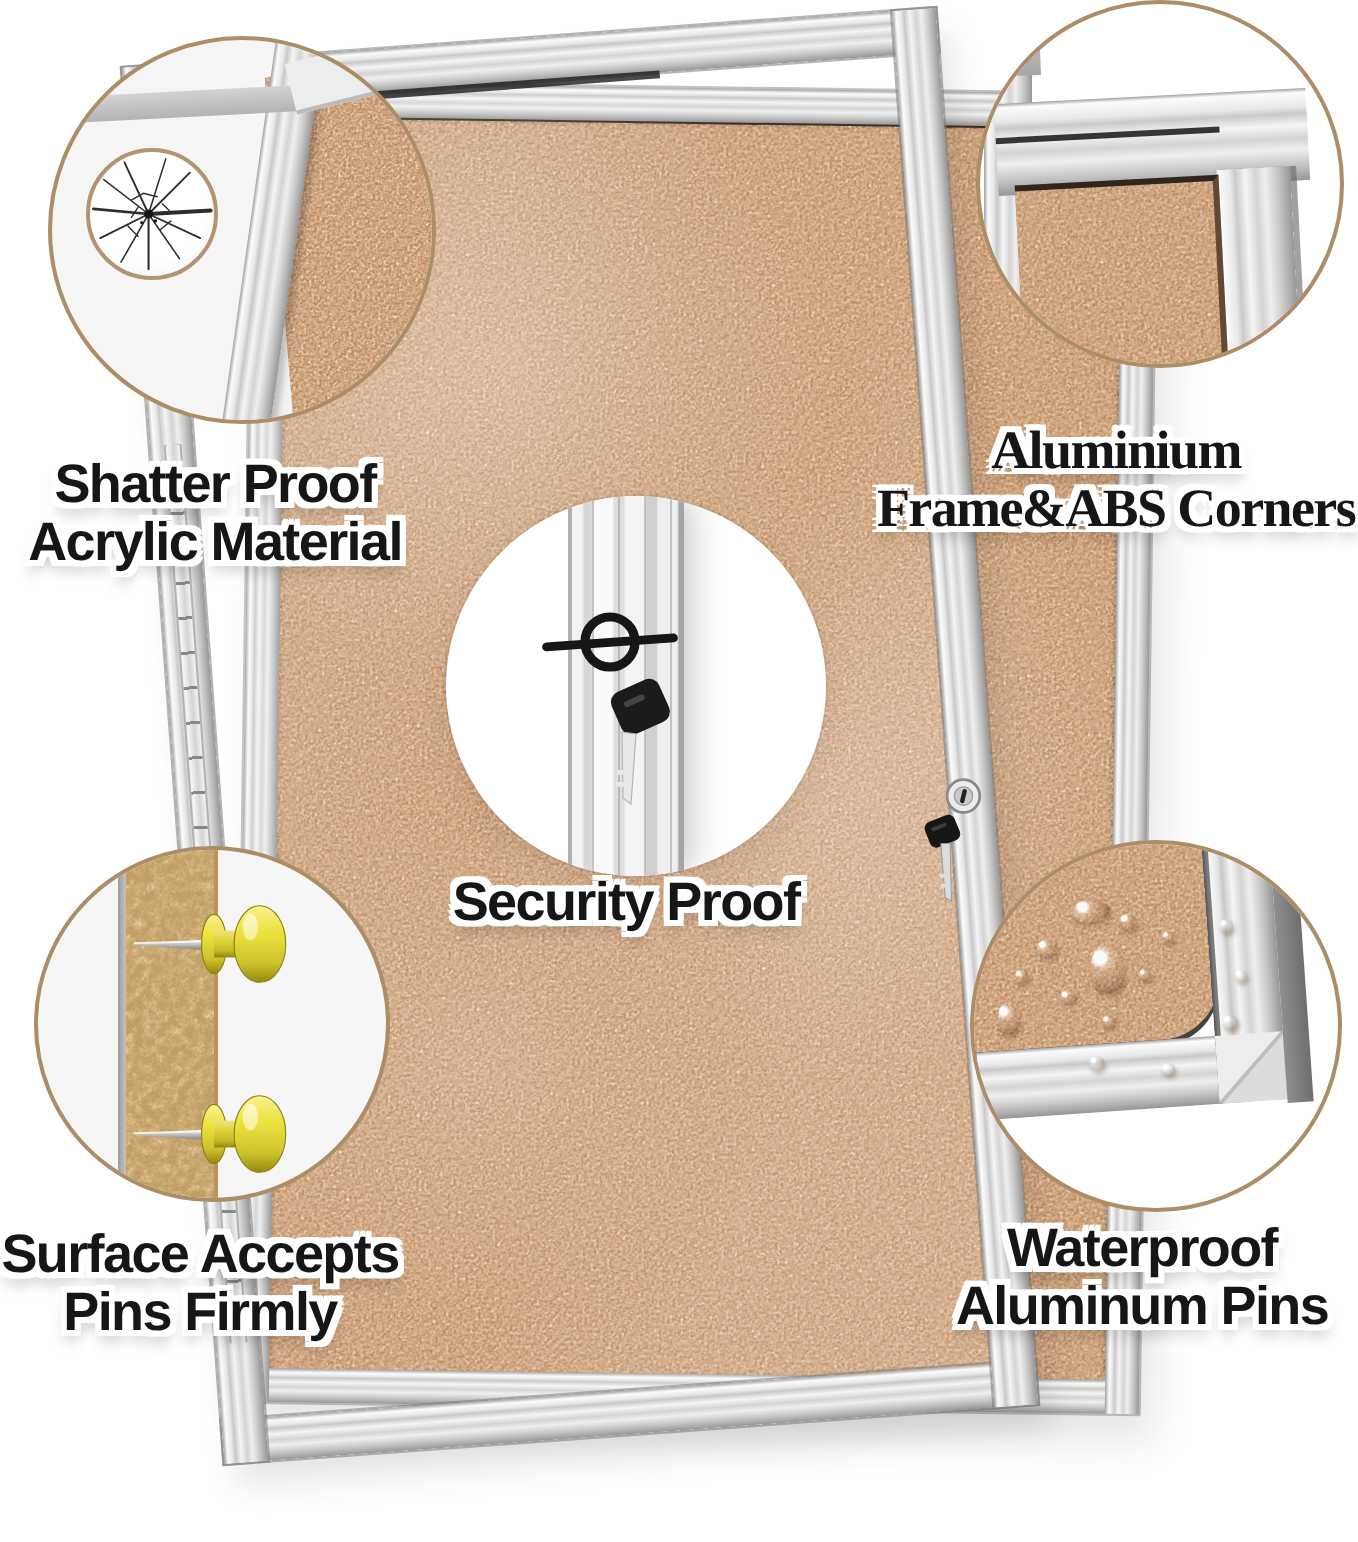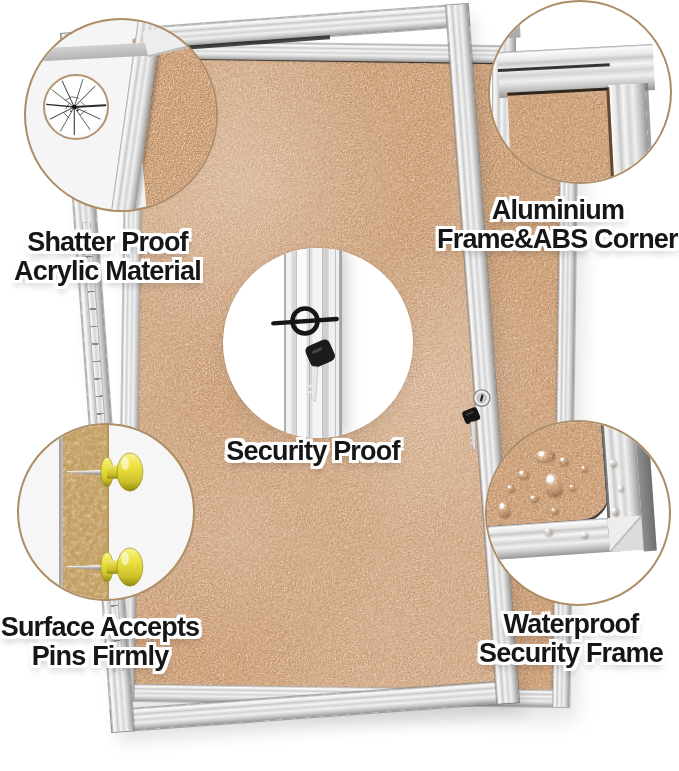--- a/index.html
+++ b/index.html
@@ -106,21 +106,21 @@
   .tear { border-radius:48% 52% 46% 54% / 64% 66% 36% 34%; }
 
   
   .lbl { position:absolute; z-index:40; font-weight:700; font-size:27px; line-height:29px;
          letter-spacing:-0.8px; color:#161616; text-align:center; white-space:nowrap;
          text-shadow:-3px -3px 0 #fff, 3px -3px 0 #fff, -3px 3px 0 #fff, 3px 3px 0 #fff,
                      -3px 0 0 #fff, 3px 0 0 #fff, 0 -3px 0 #fff, 0 3px 0 #fff,
                      0 6px 7px rgba(0,0,0,.28); }
   .lbl span { display:block; }
   .lbl-shatter { left:-10px; width:235px; top:228px; }
-  .lbl-alu     { left:437px; width:242px; top:196px; }
+  .lbl-alu     { left:437px; width:242px; top:211px;font-family:Liberation Serif, serif; }
   .lbl-lock    { left:203px; width:220px; top:437px; }
   .lbl-pins    { left:-5px;  width:210px; top:613px; }
   .lbl-water   { left:463px; width:216px; top:610px; }
 </style>
 </head>
 <body>
 
 <svg width="0" height="0" style="position:absolute" aria-hidden="true">
   <defs>
     <filter id="grainLight" x="0" y="0" width="100%" height="100%">
@@ -320,16 +320,16 @@
   </div>
   <div class="lbl lbl-lock">
     <span>Security Proof</span>
   </div>
   <div class="lbl lbl-pins">
     <span>Surface Accepts</span>
     <span>Pins Firmly</span>
   </div>
   <div class="lbl lbl-water">
     <span>Waterproof</span>
-    <span>Security Frame</span>
+    <span>Aluminum Pins</span>
   </div>
 
 </div>
 
 </body></html>

